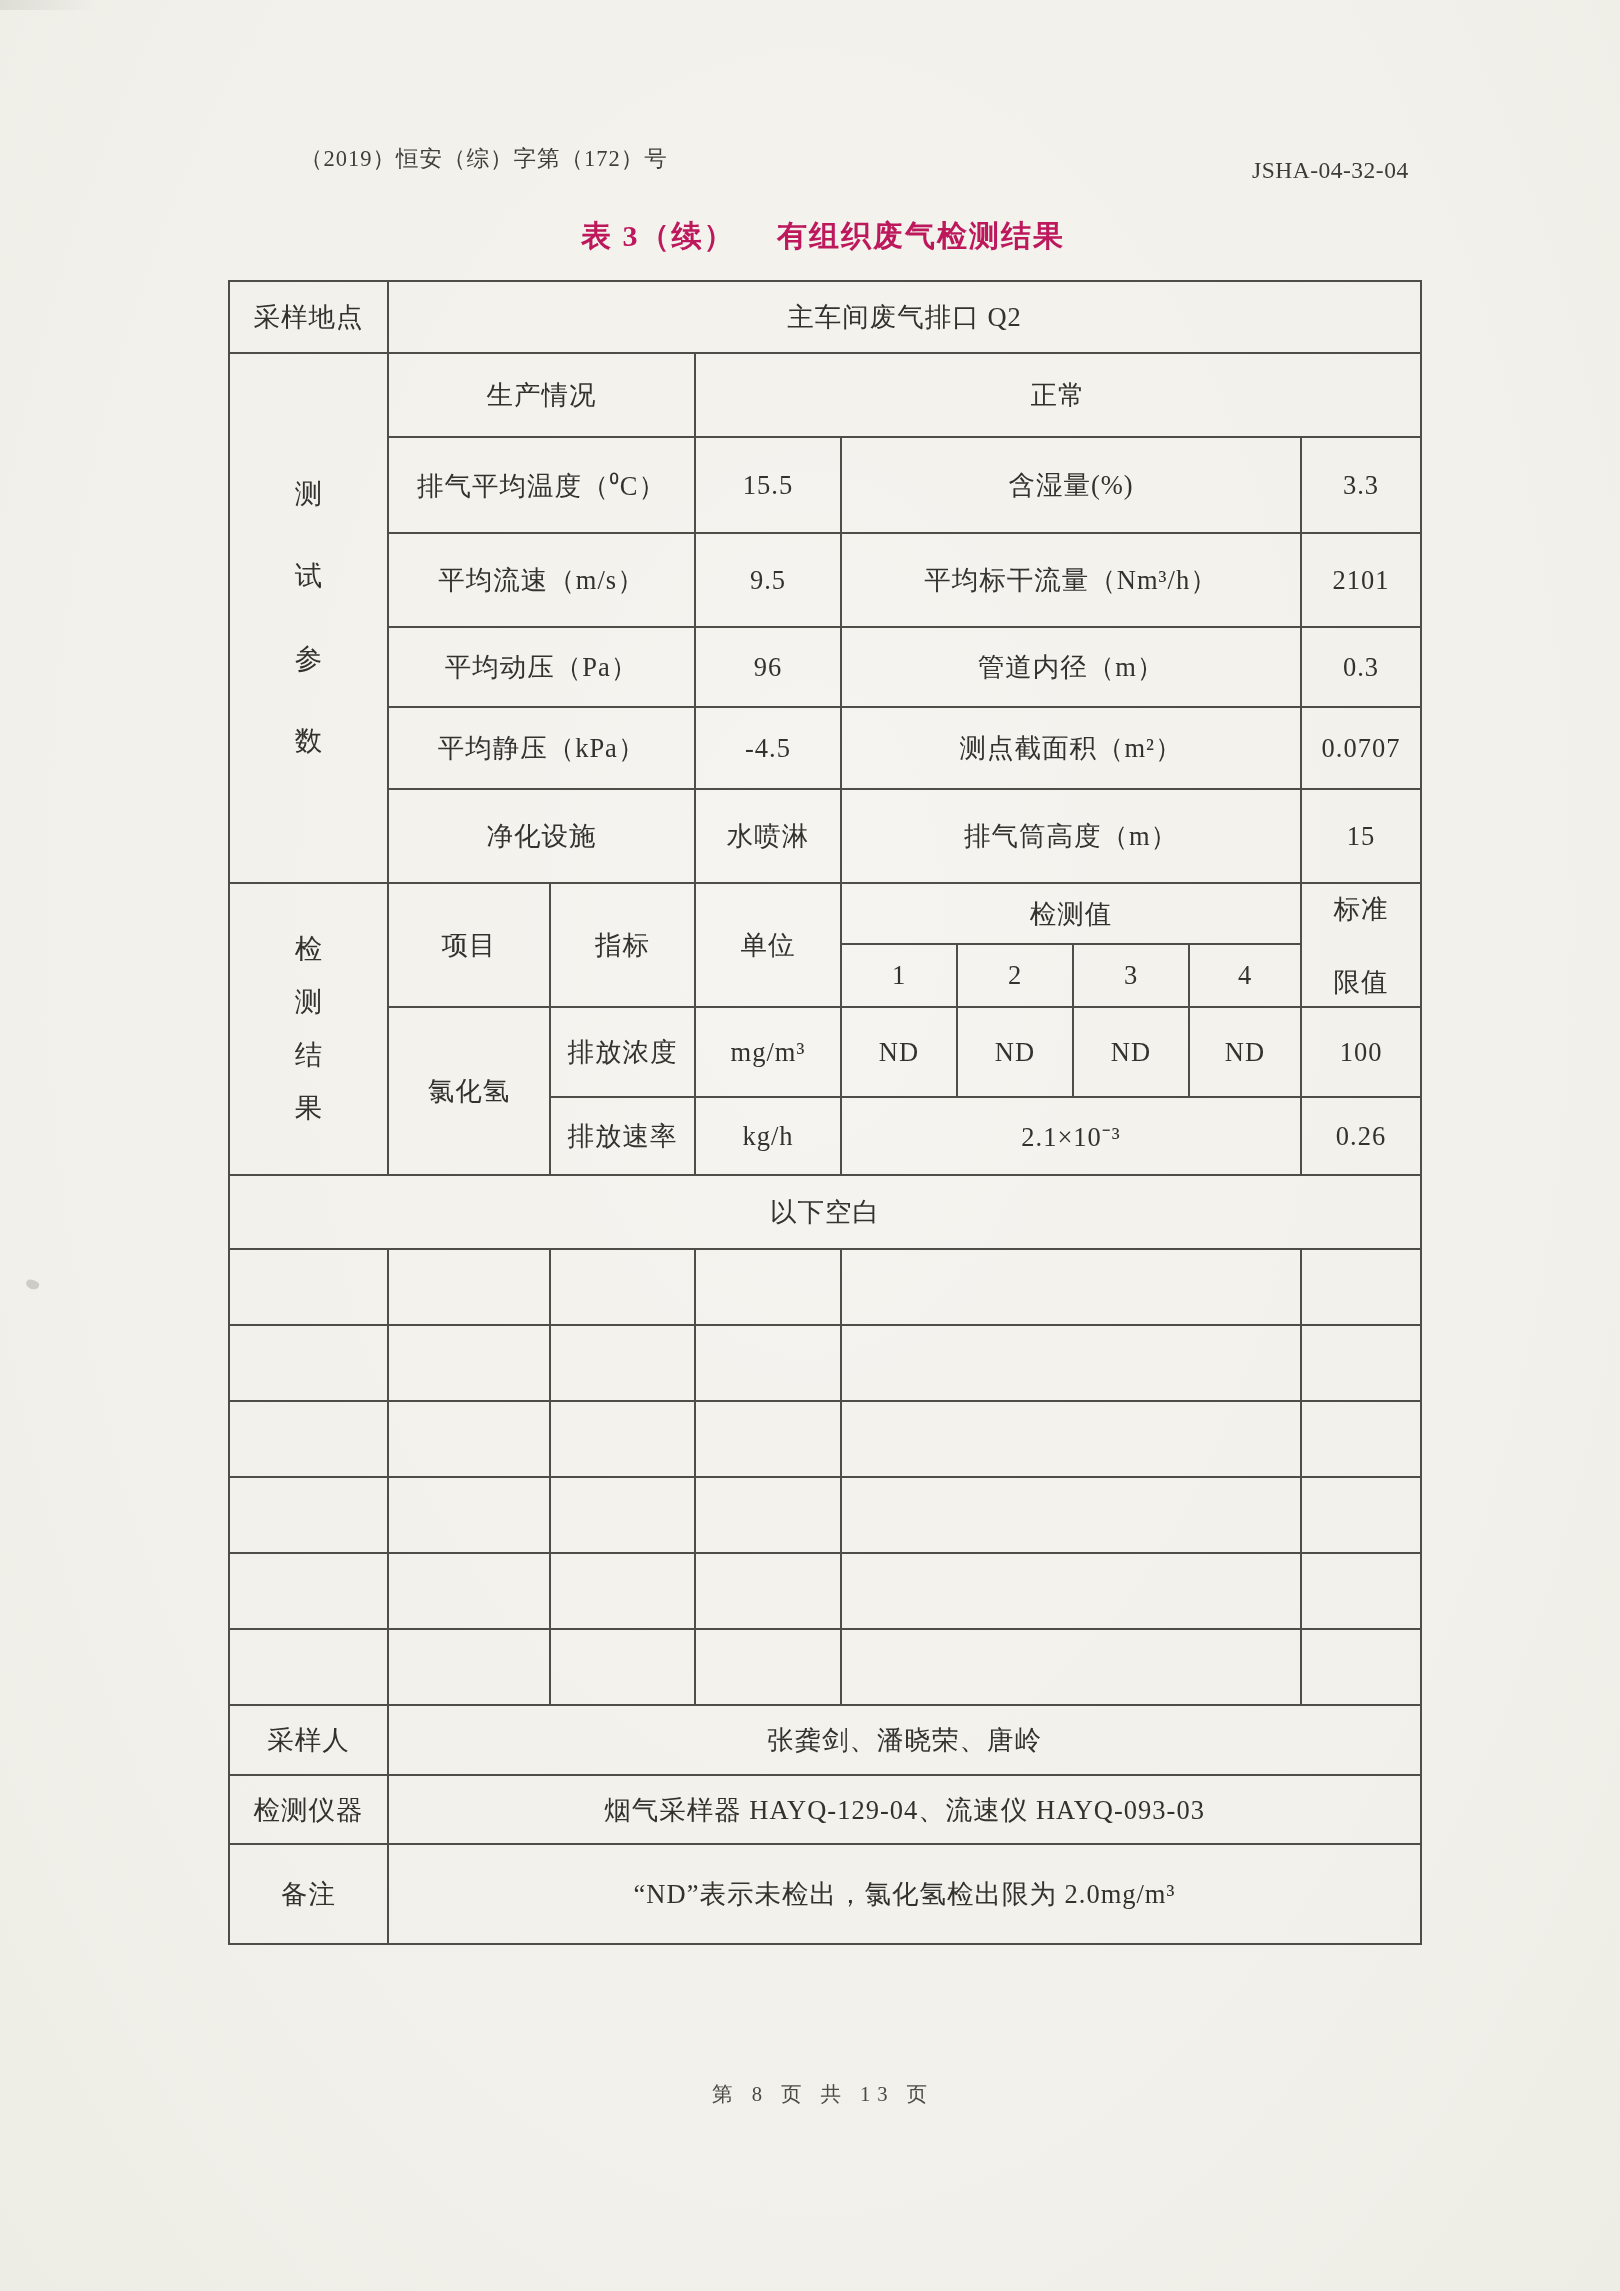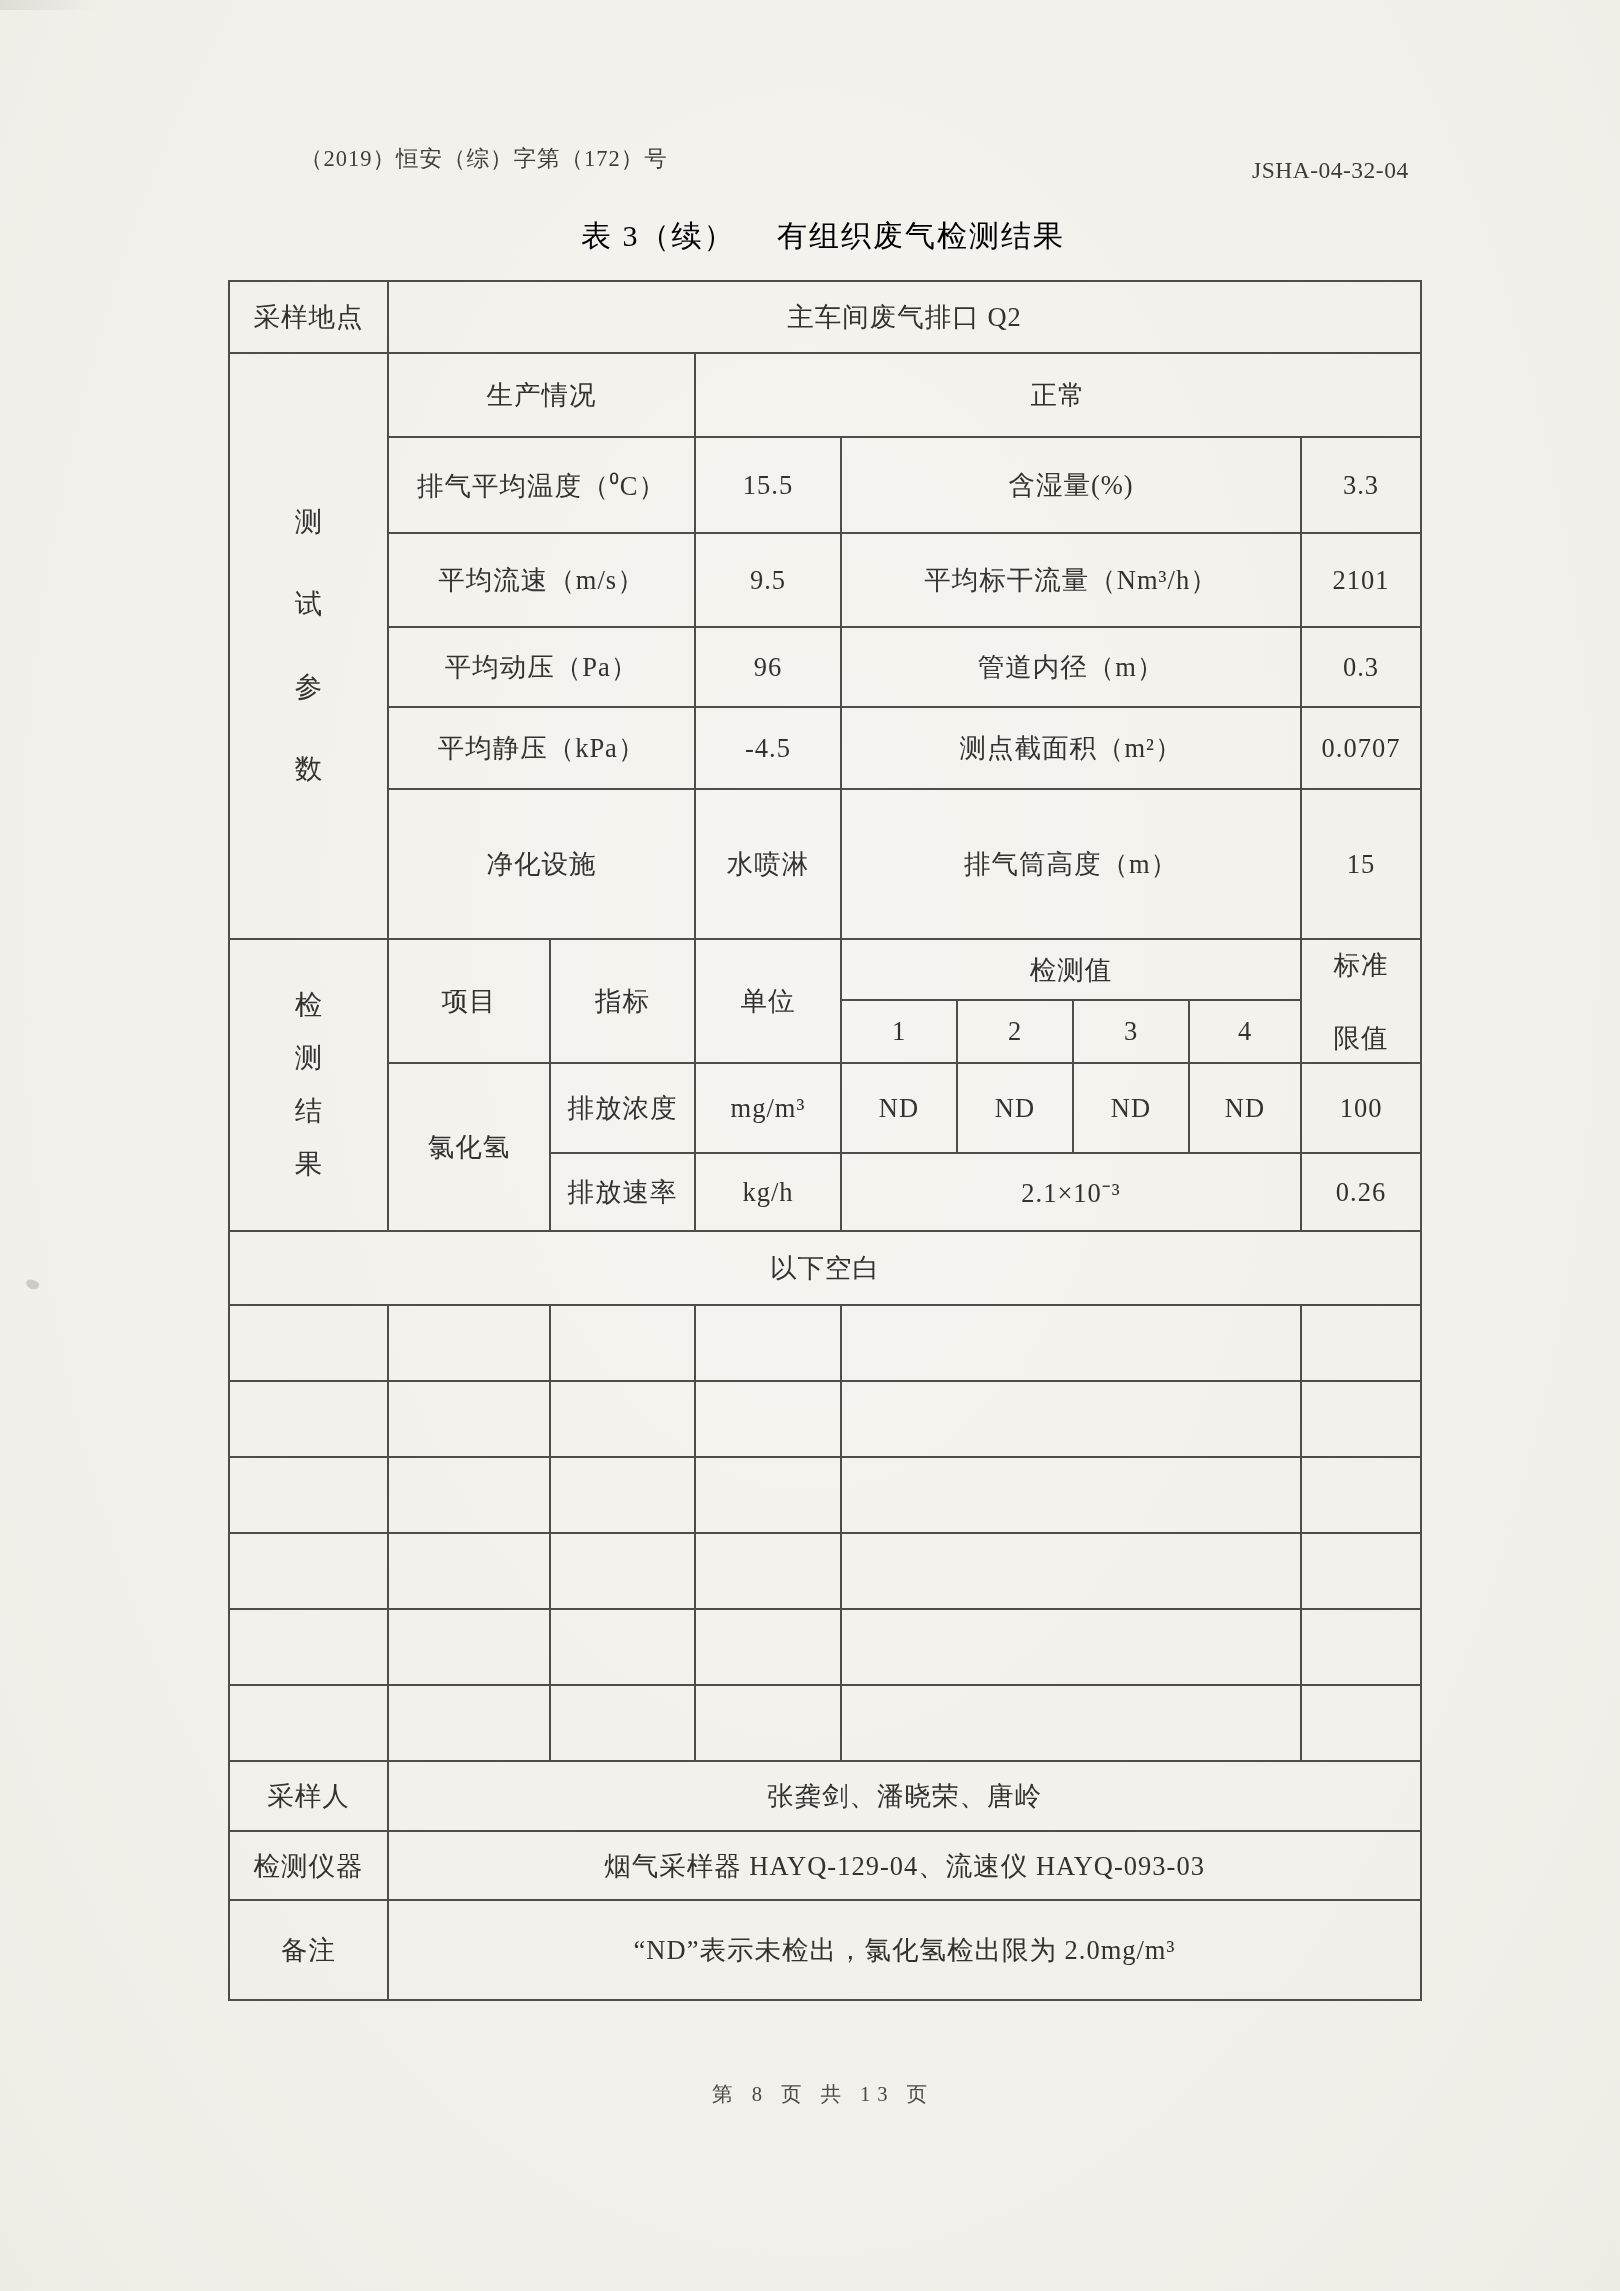--- a/index.html
+++ b/index.html
@@ -14,21 +14,21 @@
   .hdr-left{
     position:absolute;left:300px;top:143px;
     font-size:22.5px;letter-spacing:1px;color:#403f3b;white-space:nowrap;
   }
   .hdr-right{
     position:absolute;left:1252px;top:157px;
     font-size:23.5px;color:#3c3b37;letter-spacing:0.5px;white-space:nowrap;
   }
   .doc-title{
     position:absolute;left:228px;top:216px;width:1190px;
-    text-align:center;font-size:30px;font-weight:normal;color:#000000;
+    text-align:center;font-size:30px;font-weight:bold;color:#be185d;
     letter-spacing:2px;white-space:pre;
   }
   table.report{
     position:absolute;left:228px;top:280px;width:1190px;
     border-collapse:collapse;table-layout:fixed;
     border:2.9px solid #2d2c28;
     font-family:Liberation Serif, serif;
   }
   table.report td{
     border:2px solid #4e4d47;
@@ -123,21 +123,21 @@
     <td class="num">0.3</td>
   </tr>
 
   <tr style="height:82px">
     <td colspan="2">平均静压（kPa）</td>
     <td class="num">-4.5</td>
     <td colspan="4">测点截面积（m²）</td>
     <td class="num">0.0707</td>
   </tr>
 
-  <tr style="height:150px">
+  <tr style="height:94px">
     <td colspan="2">净化设施</td>
     <td>水喷淋</td>
     <td colspan="4">排气筒高度（m）</td>
     <td class="num">15</td>
   </tr>
 
   <tr style="height:61px">
     <td rowspan="4" class="vsec">
       <div class="vstack gap-sm">
         <span class="vchar">检</span>

